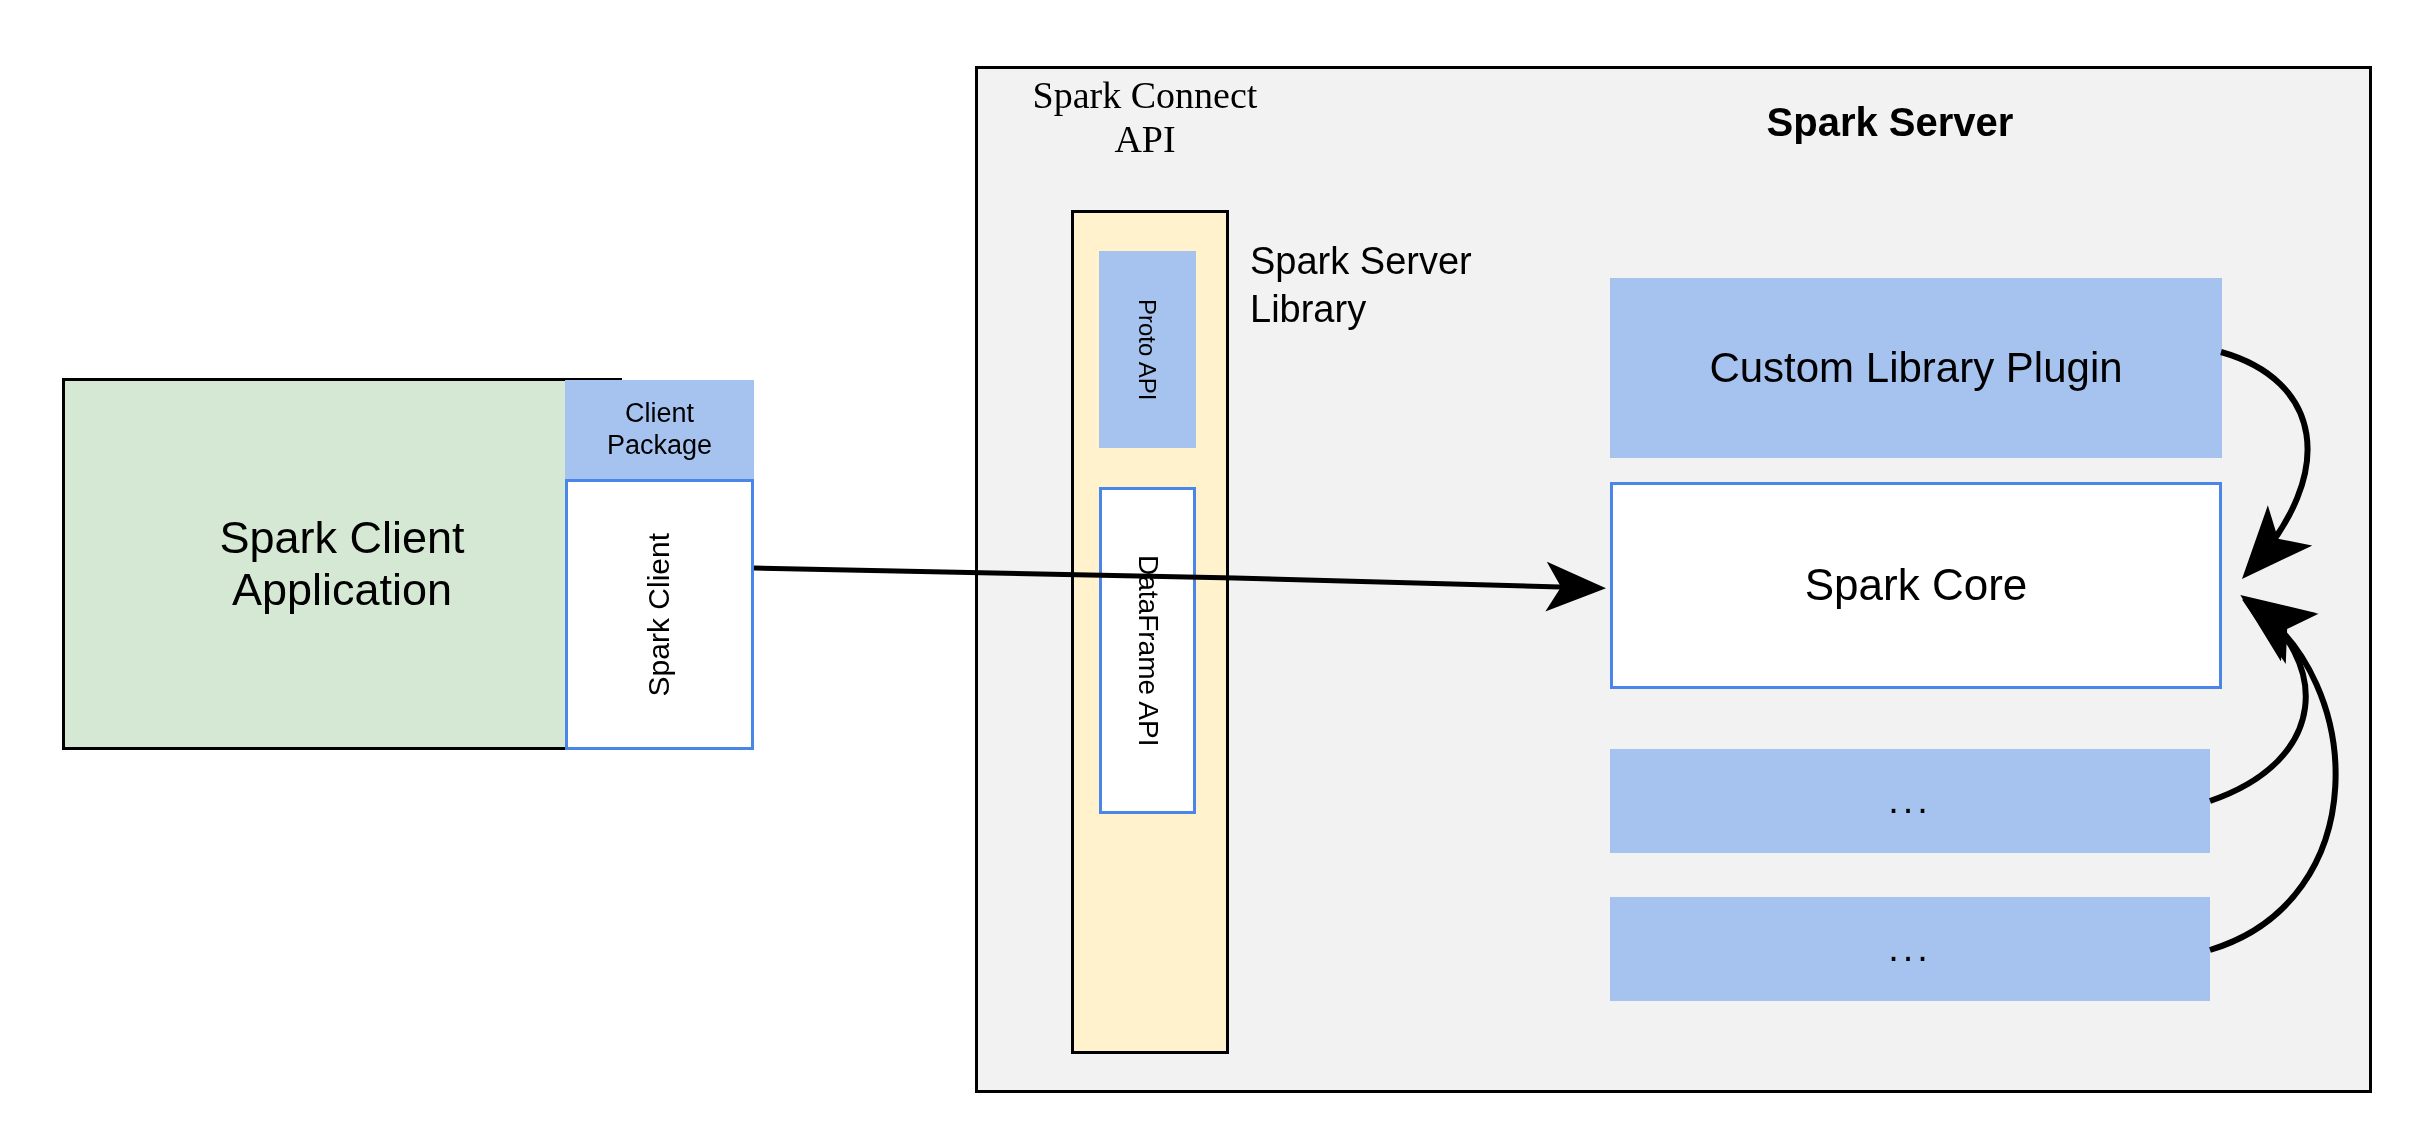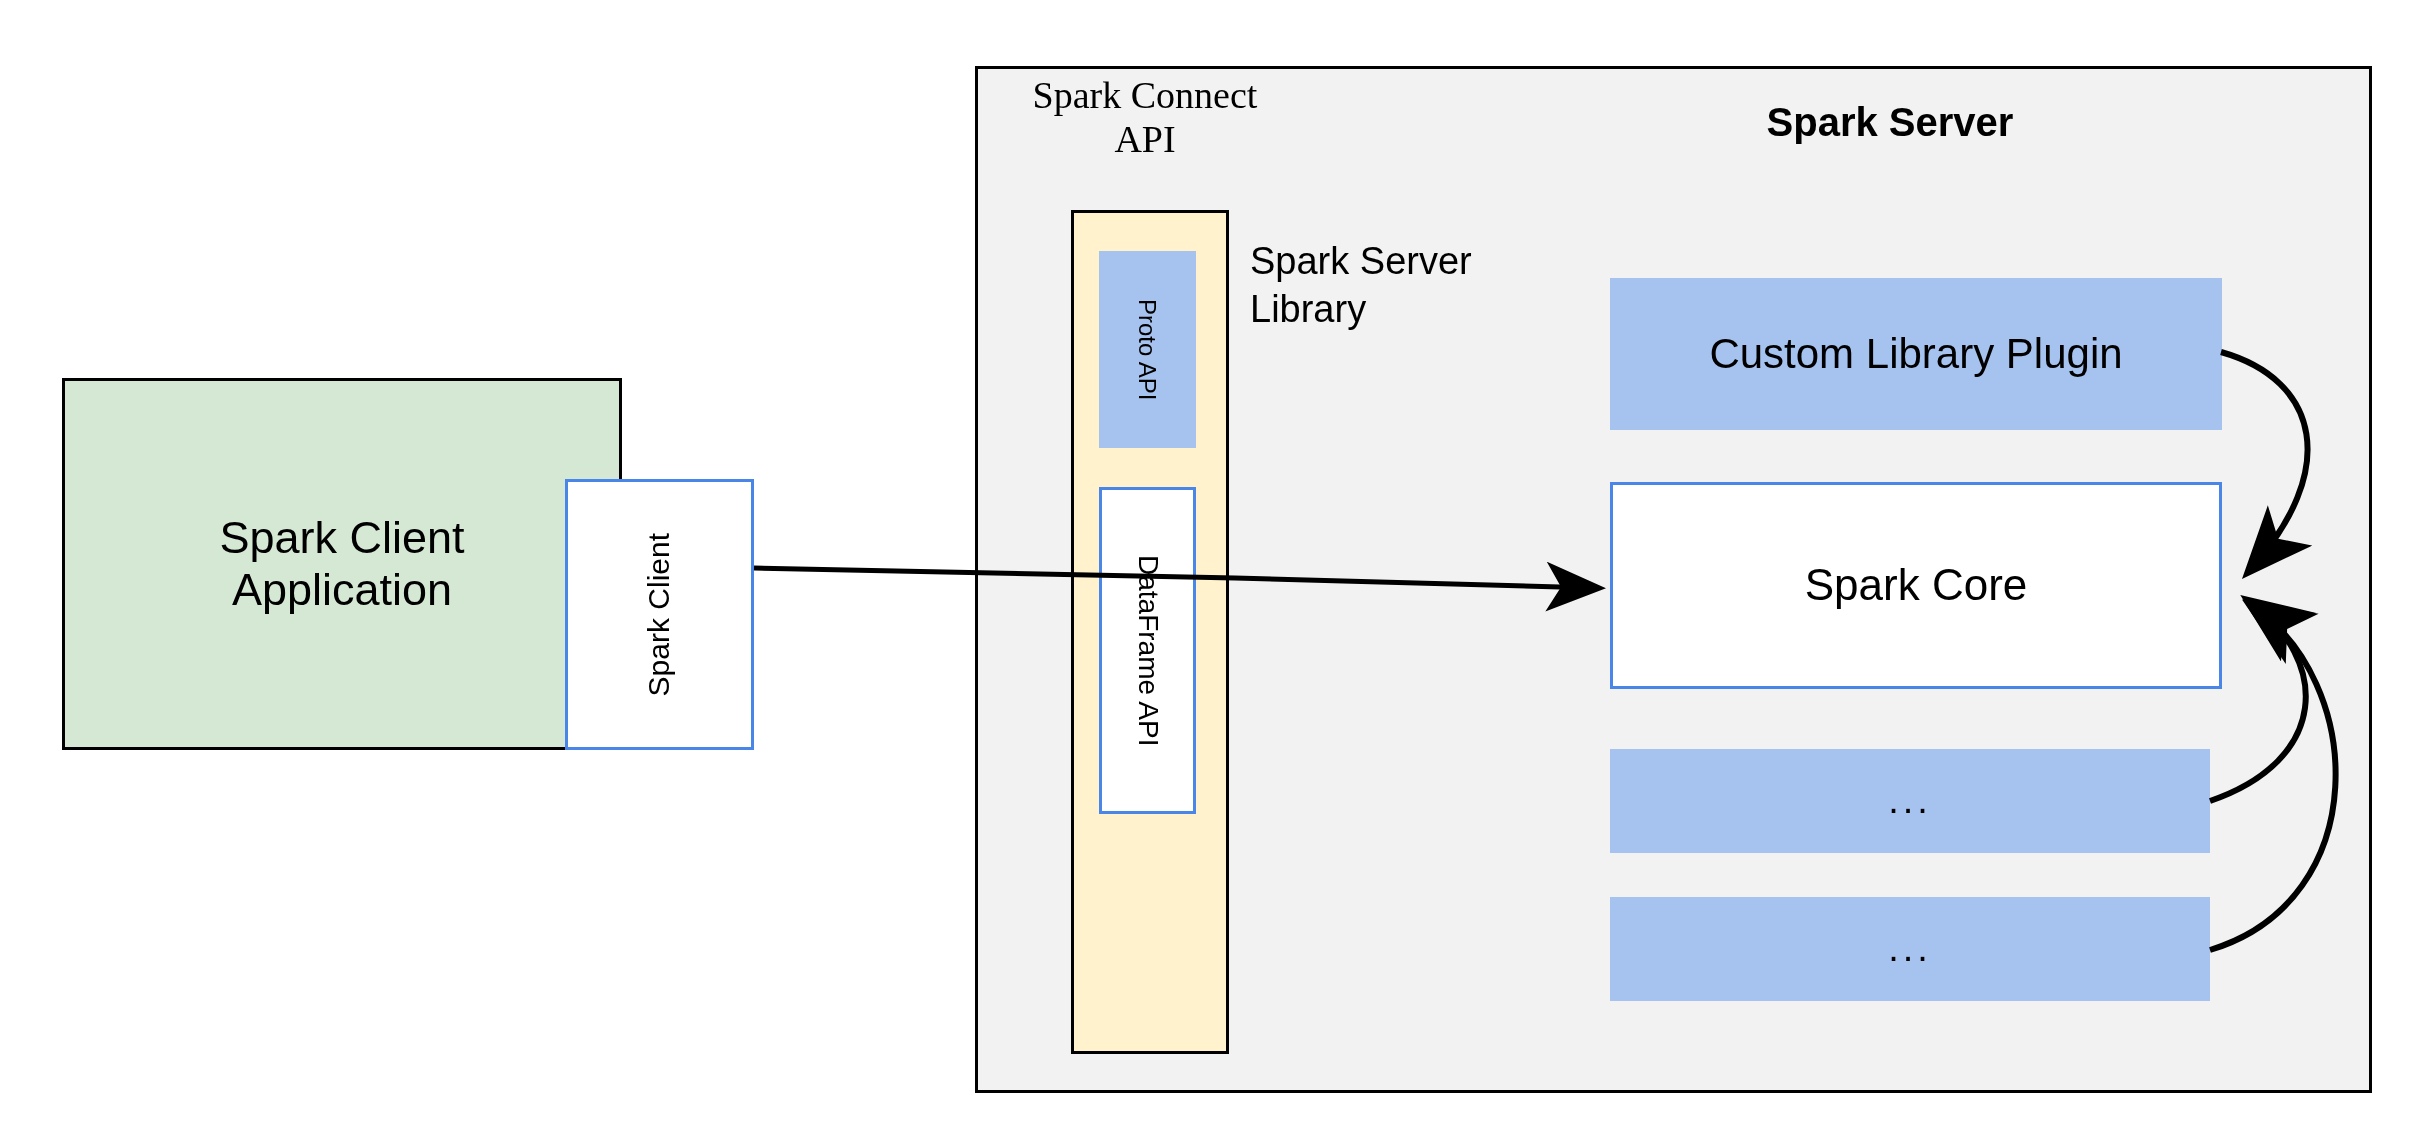--- a/index.html
+++ b/index.html
@@ -131,21 +131,21 @@
     writing-mode: vertical-rl;
     text-orientation: mixed;
     white-space: nowrap;
   }
 
   
   #custom-library-plugin {
     left: 1610px;
     top: 278px;
     width: 612px;
-    height: 152px;
+    height: 180px;
     background: #a6c3f0;
     font-size: 42px;
   }
   #spark-core {
     left: 1610px;
     top: 482px;
     width: 612px;
     height: 207px;
     background: #ffffff;
     border: 3px solid #4a86e8;
@@ -184,20 +184,24 @@
 
 <div id="canvas">
 
   <div class="box" id="server-panel"></div>
 
   <div class="box" id="client-app">
     <span style="white-space:pre-line;">Spark Client
 Application</span>
   </div>
 
+  <div class="box" id="client-package">
+    <span style="white-space:pre-line;">Client
+Package</span>
+  </div>
 
   <div class="box" id="spark-client">
     <span class="vtext">Spark Client</span>
   </div>
 
   <div class="box" id="spark-connect-api-label">
     <span style="white-space:pre-line;font-family:Liberation Serif, serif;">Spark Connect
 API</span>
   </div>
 

